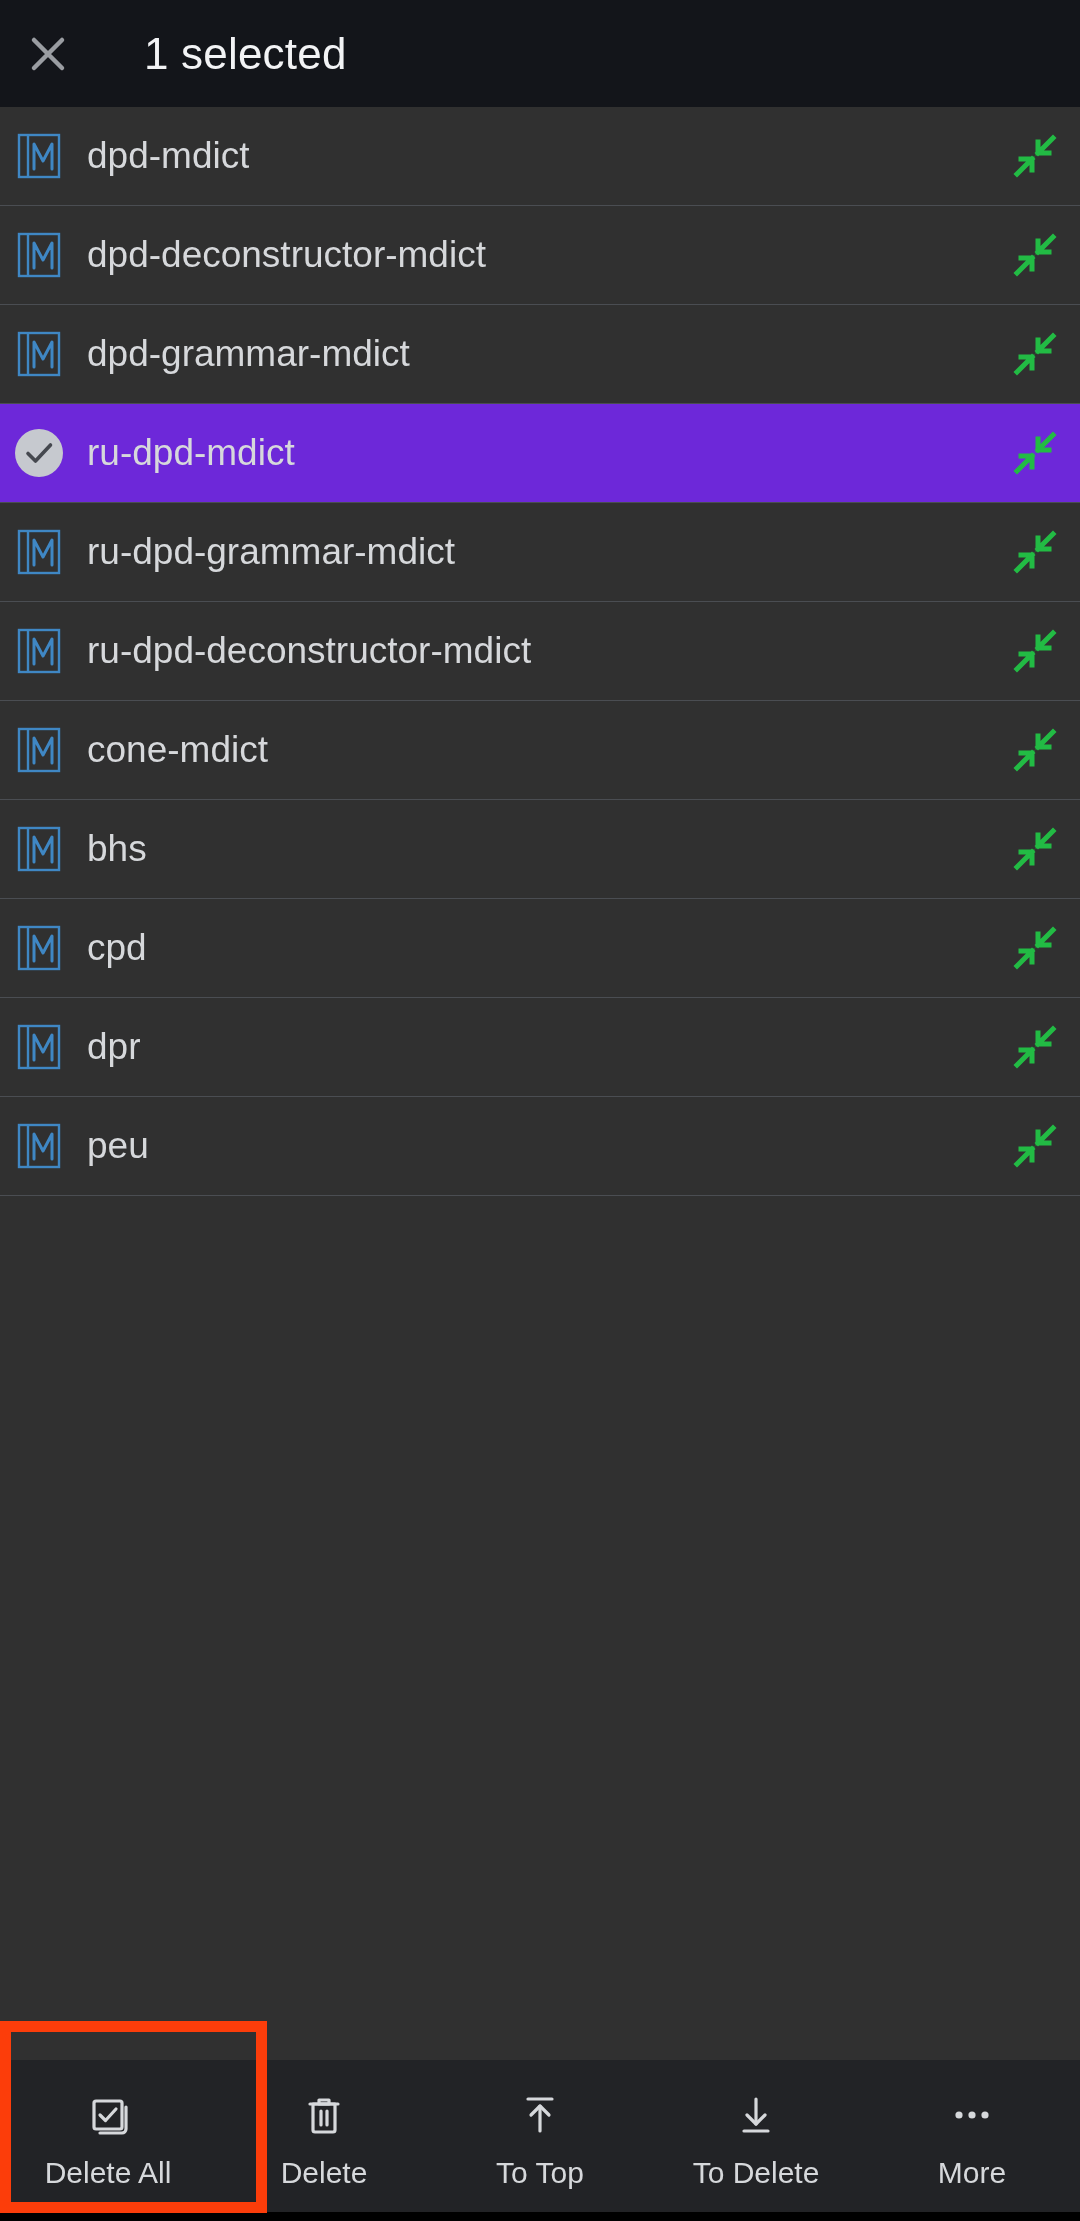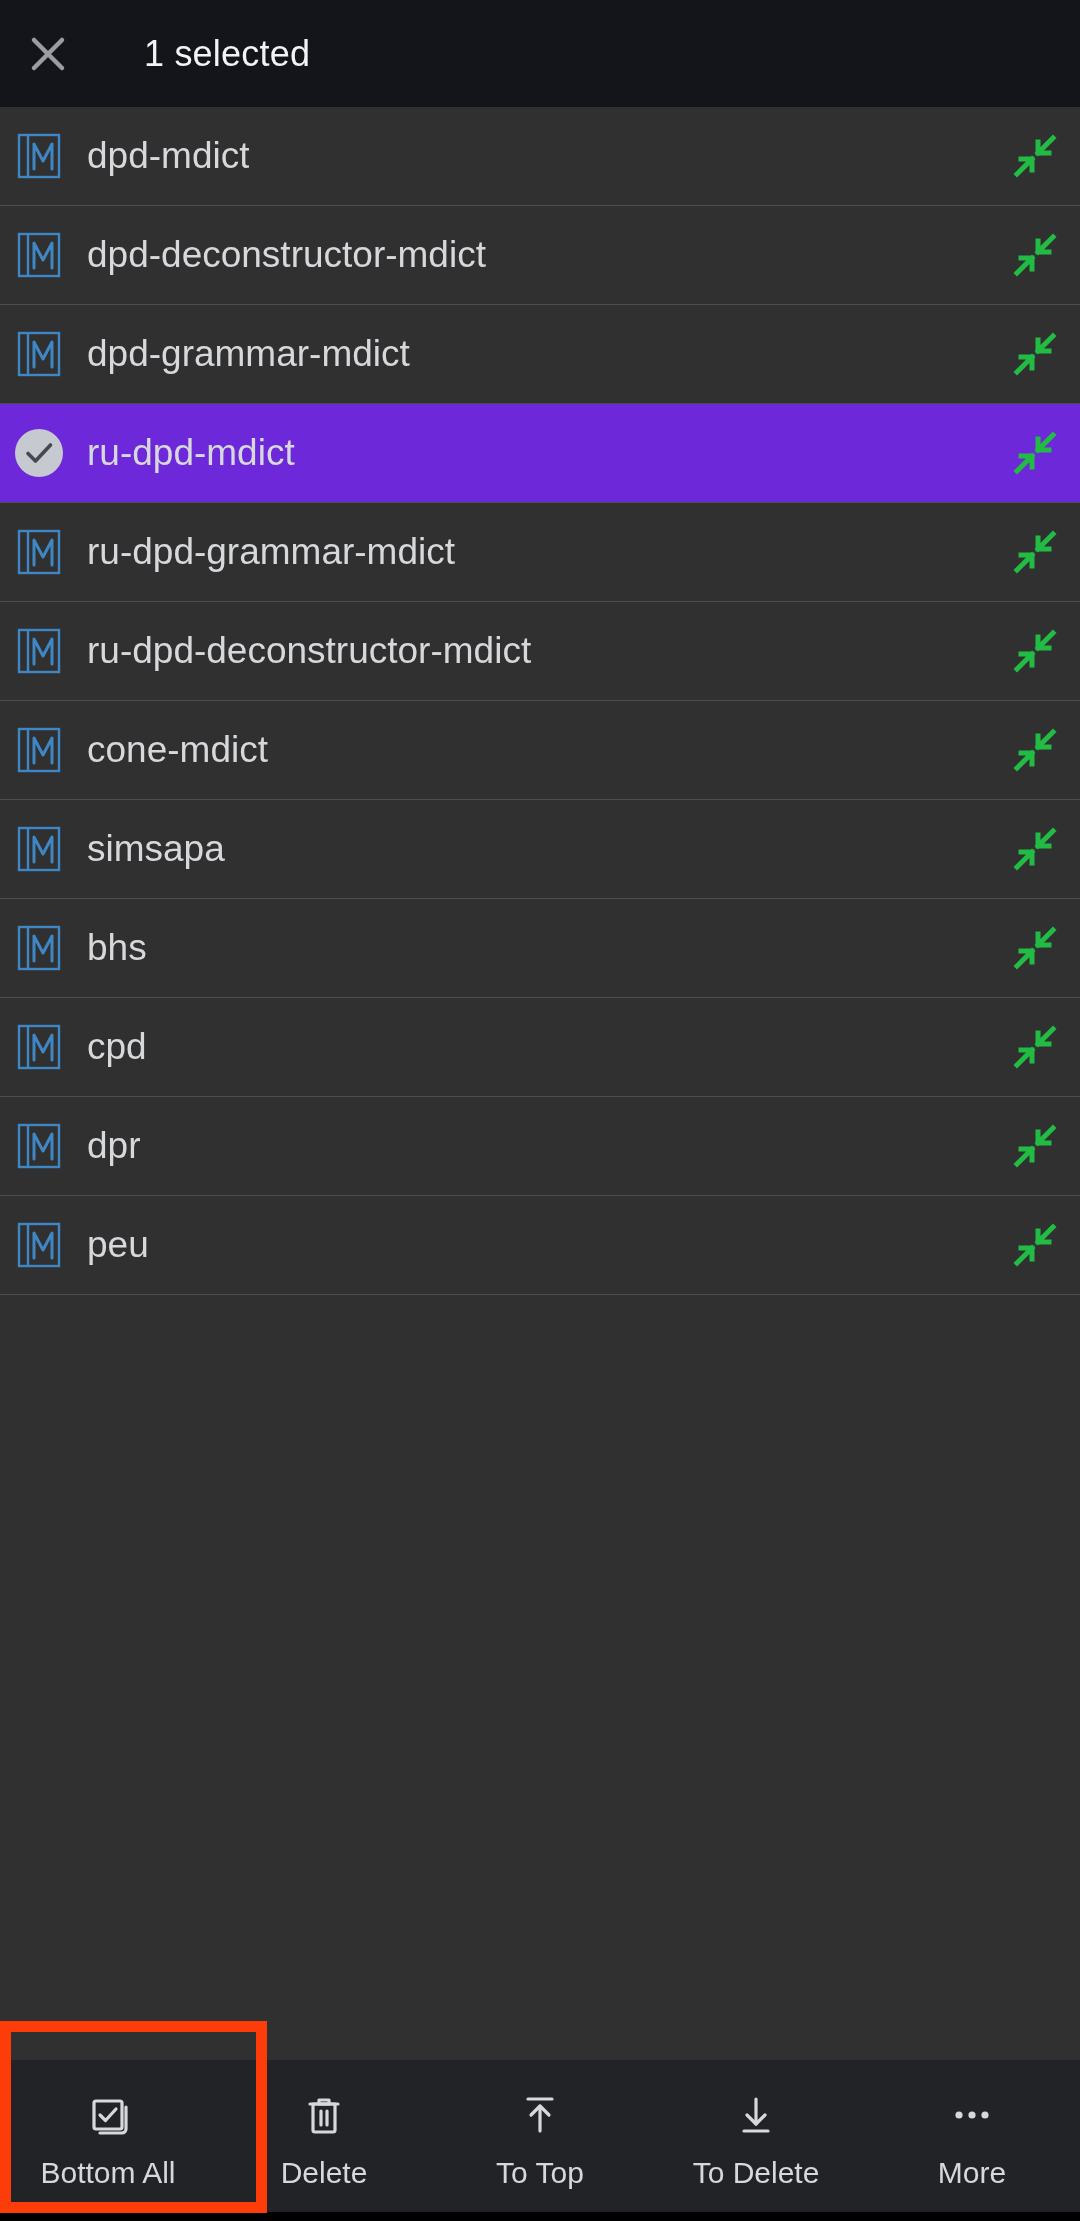--- a/index.html
+++ b/index.html
@@ -33,21 +33,21 @@
     width: 96px;
     height: 107px;
     display: flex;
     align-items: center;
     justify-content: center;
     flex: none;
   }
   .close-btn svg { display:block; }
   .header-title {
     color: #f2f3f5;
-    font-size: 36px;
+    font-size: 44px;
     font-weight: 400;
     margin-left: 48px;
     letter-spacing: 0.2px;
     white-space: nowrap;
   }
 
   
   .list {
     position: absolute;
     top: 107px;
@@ -282,36 +282,20 @@
         </div>
       </div>
       <div class="row">
         <div class="row-icon">
           <svg width="54" height="54" viewBox="0 0 54 54">
             <rect x="7" y="6" width="40" height="42" fill="none" stroke="#3f87c4" stroke-width="2.4"></rect>
             <line x1="16" y1="6" x2="16" y2="48" stroke="#3f87c4" stroke-width="2.4"></line>
             <path d="M22 40 L22 15 L31 32 L40 15 L40 40" fill="none" stroke="#3f87c4" stroke-width="3" stroke-linejoin="round" stroke-linecap="round"></path>
           </svg>
         </div>
-        <div class="row-label">simsapa</div>
-        <div class="row-action">
-          <svg width="54" height="54" viewBox="0 0 54 54">
-            <path d="M45 9 L30 24 M30 24 L30 13 M30 24 L41 24" fill="none" stroke="#22bb44" stroke-width="5" stroke-linecap="square"></path>
-            <path d="M9 45 L24 30 M24 30 L24 41 M24 30 L13 30" fill="none" stroke="#22bb44" stroke-width="5" stroke-linecap="square"></path>
-          </svg>
-        </div>
-      </div>
-      <div class="row">
-        <div class="row-icon">
-          <svg width="54" height="54" viewBox="0 0 54 54">
-            <rect x="7" y="6" width="40" height="42" fill="none" stroke="#3f87c4" stroke-width="2.4"></rect>
-            <line x1="16" y1="6" x2="16" y2="48" stroke="#3f87c4" stroke-width="2.4"></line>
-            <path d="M22 40 L22 15 L31 32 L40 15 L40 40" fill="none" stroke="#3f87c4" stroke-width="3" stroke-linejoin="round" stroke-linecap="round"></path>
-          </svg>
-        </div>
         <div class="row-label">bhs</div>
         <div class="row-action">
           <svg width="54" height="54" viewBox="0 0 54 54">
             <path d="M45 9 L30 24 M30 24 L30 13 M30 24 L41 24" fill="none" stroke="#22bb44" stroke-width="5" stroke-linecap="square"></path>
             <path d="M9 45 L24 30 M24 30 L24 41 M24 30 L13 30" fill="none" stroke="#22bb44" stroke-width="5" stroke-linecap="square"></path>
           </svg>
         </div>
       </div>
       <div class="row">
         <div class="row-icon">
@@ -365,21 +349,21 @@
 
   <div class="toolbar" id="toolbar">
       <div class="tb-item">
         <div class="tb-icon">
           <svg width="52" height="52" viewBox="0 0 52 52">
             <path d="M14 12 h24 a2 2 0 0 1 2 2 v24 a2 2 0 0 1 -2 2 h-24 a2 2 0 0 1 -2 -2 v-24 a2 2 0 0 1 2 -2 z" stroke="#d6d8db" fill="none" stroke-width="3.2" stroke-linecap="round" stroke-linejoin="round"></path>
             <path d="M18 26 L23.5 31.5 L34 20" stroke="#d6d8db" fill="none" stroke-width="3.2" stroke-linecap="round" stroke-linejoin="round"></path>
             <path d="M44 18 v22 a4 4 0 0 1 -4 4 h-22" stroke="#d6d8db" fill="none" stroke-width="3.2" stroke-linecap="round" stroke-linejoin="round"></path>
           </svg>
         </div>
-        <div class="tb-label">Bottom All</div>
+        <div class="tb-label">Delete All</div>
       </div>
       <div class="tb-item">
         <div class="tb-icon">
           <svg width="52" height="52" viewBox="0 0 52 52">
             <path d="M15 15 h22 v26 a2 2 0 0 1 -2 2 h-18 a2 2 0 0 1 -2 -2 z" stroke="#d6d8db" fill="none" stroke-width="3.2" stroke-linecap="round" stroke-linejoin="round"></path>
             <path d="M12 15 h28" stroke="#d6d8db" fill="none" stroke-width="3.2" stroke-linecap="round" stroke-linejoin="round"></path>
             <path d="M21 11 h10 v4 h-10 z" stroke="#d6d8db" fill="none" stroke-width="3.2" stroke-linecap="round" stroke-linejoin="round"></path>
             <path d="M23 22 v14 M29 22 v14" stroke="#d6d8db" fill="none" stroke-width="3.2" stroke-linecap="round" stroke-linejoin="round"></path>
           </svg>
         </div>

